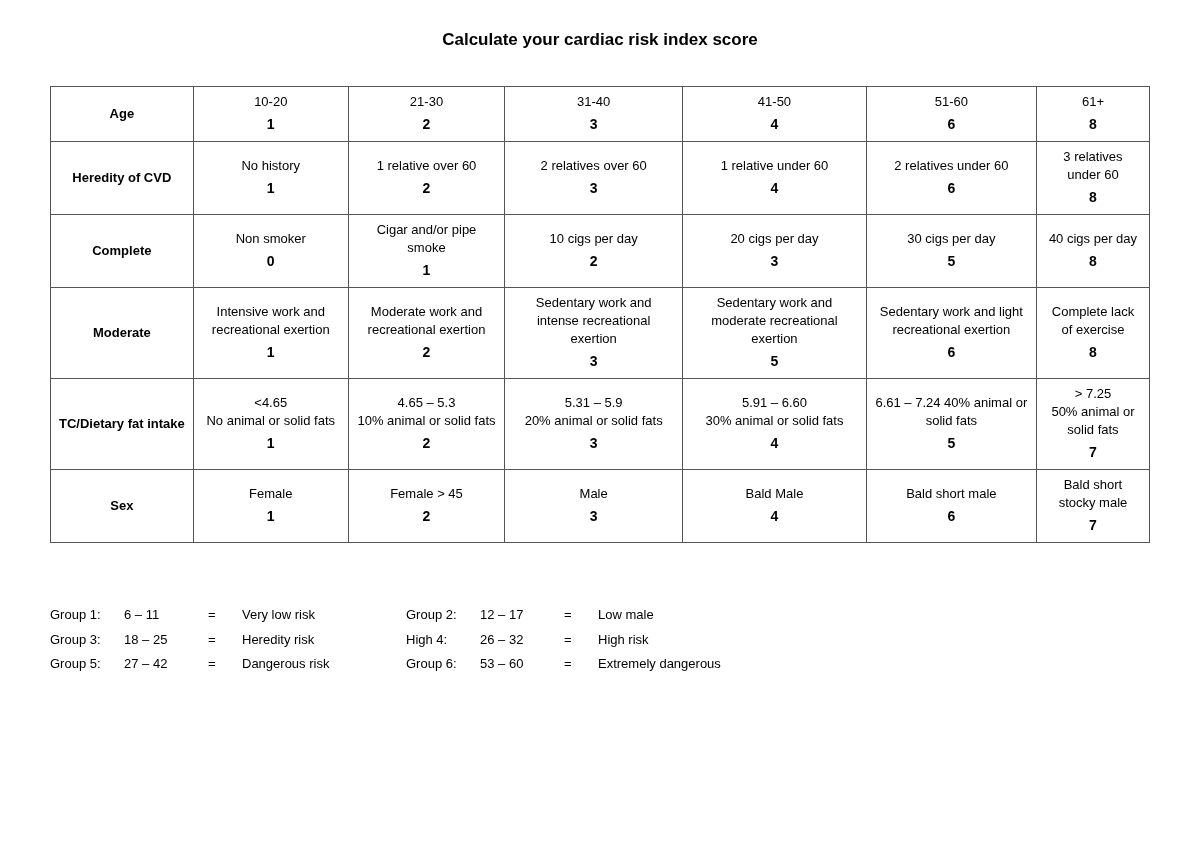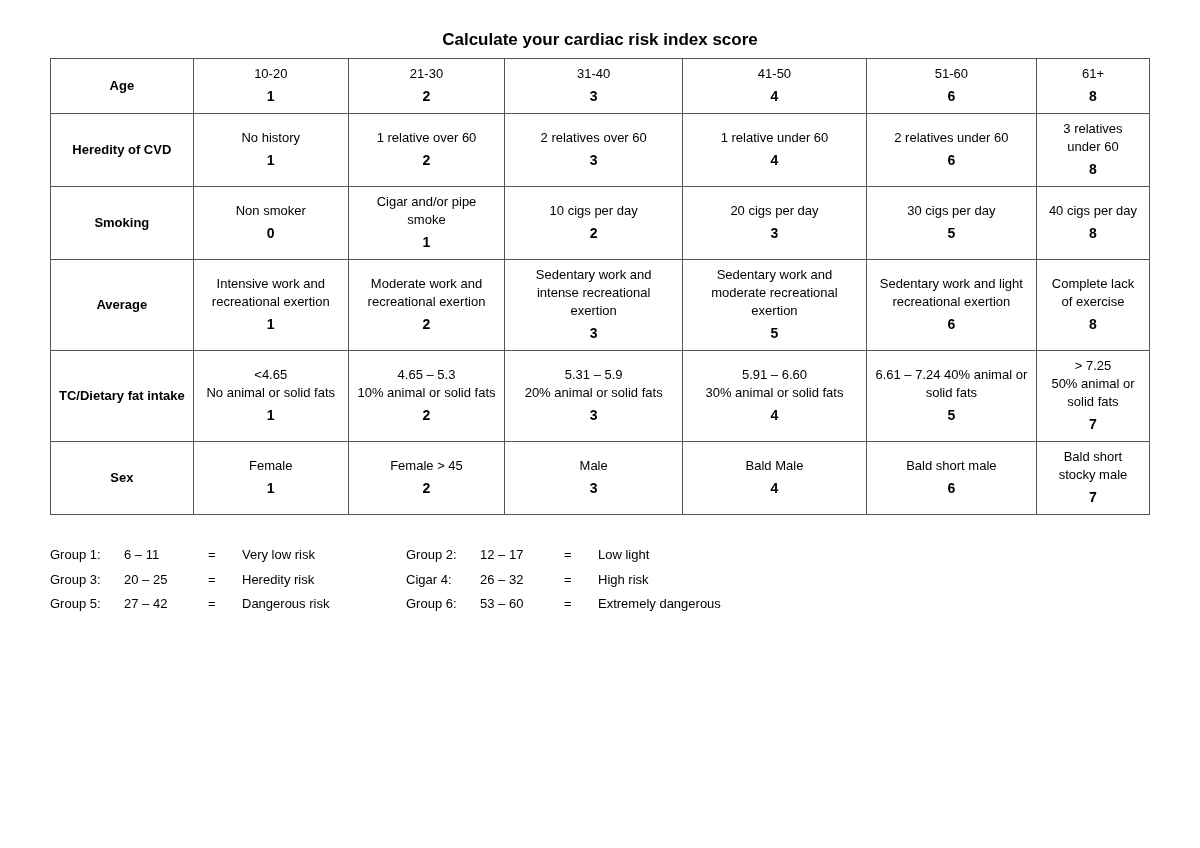--- a/index.html
+++ b/index.html
@@ -11,21 +11,21 @@
       width: 1200px;
       min-height: 848px;
       display: flex;
       flex-direction: column;
       align-items: center;
       padding: 30px 40px;
     }
     h1 {
       font-size: 17px;
       font-weight: bold;
-      margin-bottom: 8px;
+      margin-bottom: 36px;
       text-align: center;
     }
     table {
       border-collapse: collapse;
       width: 100%;
       max-width: 1100px;
       margin-bottom: 28px;
     }
     table, th, td {
       border: 1px solid #555;
@@ -53,20 +53,21 @@
       width: 100%;
       max-width: 1100px;
       font-size: 13px;
       line-height: 1.9;
     }
     .groups-grid {
       display: grid;
       grid-template-columns: 70px 80px 30px 160px 70px 80px 30px 160px;
       gap: 0 4px;
       align-items: center;
+      margin-top: 32px;
     }
     .groups-grid span {
       white-space: nowrap;
     }
   </style>
 </head>
 <body>
 
 <h1>Calculate your cardiac risk index score</h1>
 
@@ -84,30 +85,30 @@
       <tr>
         <td class="row-header">Heredity of CVD</td>
         <td>No history<span class="score">1</span></td>
         <td>1 relative over 60<span class="score">2</span></td>
         <td>2 relatives over 60<span class="score">3</span></td>
         <td>1 relative under 60<span class="score">4</span></td>
         <td>2 relatives under 60<span class="score">6</span></td>
         <td>3 relatives under 60<span class="score">8</span></td>
       </tr>
       <tr>
-        <td class="row-header">Smoking</td>
+        <td class="row-header">Complete</td>
         <td>Non smoker<span class="score">0</span></td>
         <td>Cigar and/or pipe smoke<span class="score">1</span></td>
         <td>10 cigs per day<span class="score">2</span></td>
         <td>20 cigs per day<span class="score">3</span></td>
         <td>30 cigs per day<span class="score">5</span></td>
         <td>40 cigs per day<span class="score">8</span></td>
       </tr>
       <tr>
-        <td class="row-header">Average</td>
+        <td class="row-header">Moderate</td>
         <td>Intensive work and recreational exertion<span class="score">1</span></td>
         <td>Moderate work and recreational exertion<span class="score">2</span></td>
         <td>Sedentary work and intense recreational exertion<span class="score">3</span></td>
         <td>Sedentary work and moderate recreational exertion<span class="score">5</span></td>
         <td>Sedentary work and light recreational exertion<span class="score">6</span></td>
         <td>Complete lack of exercise<span class="score">8</span></td>
       </tr>
       <tr>
         <td class="row-header">TC/Dietary fat intake</td>
         <td>&lt;4.65<br>No animal or solid fats<span class="score">1</span></td>
@@ -131,26 +132,26 @@
 
 <div class="groups-section">
   <div class="groups-grid" id="groups-grid">
       <span>Group 1:</span>
       <span>6 – 11</span>
       <span>=</span>
       <span>Very low risk</span>
       <span>Group 2:</span>
       <span>12 – 17</span>
       <span>=</span>
-      <span>Low light</span>
+      <span>Low male</span>
       <span>Group 3:</span>
-      <span>20 – 25</span>
+      <span>18 – 25</span>
       <span>=</span>
       <span>Heredity risk</span>
-      <span>Cigar 4:</span>
+      <span>High 4:</span>
       <span>26 – 32</span>
       <span>=</span>
       <span>High risk</span>
       <span>Group 5:</span>
       <span>27 – 42</span>
       <span>=</span>
       <span>Dangerous risk</span>
       <span>Group 6:</span>
       <span>53 – 60</span>
       <span>=</span>

